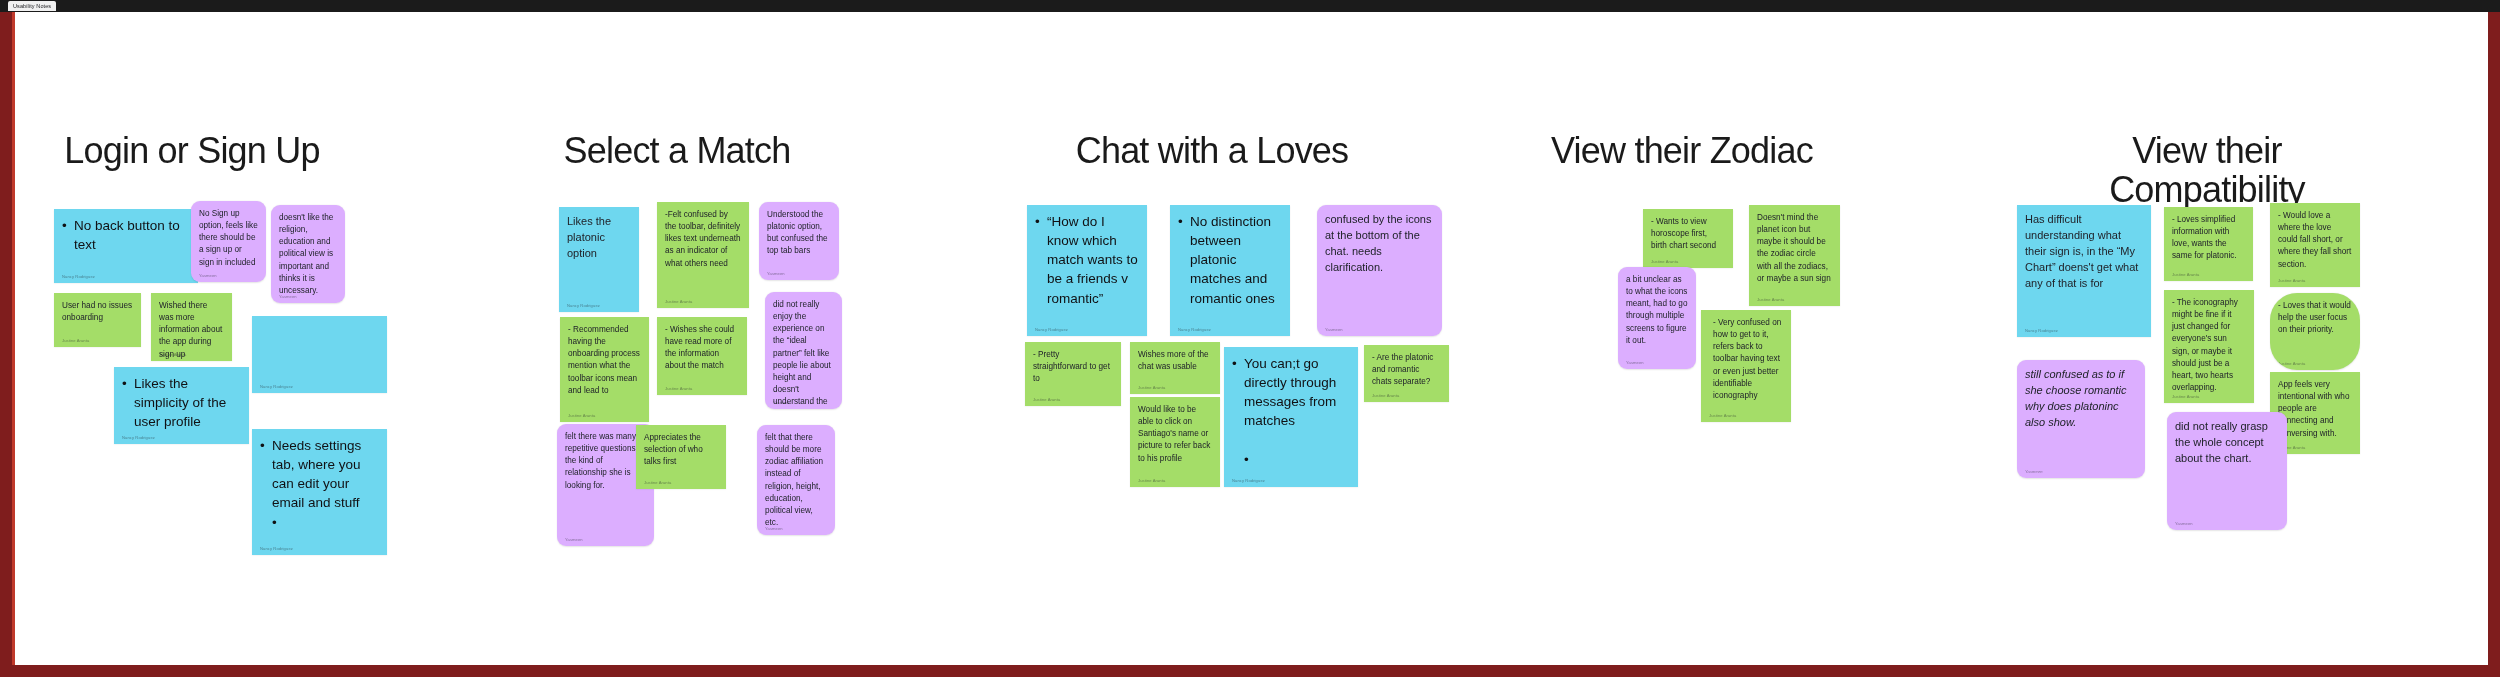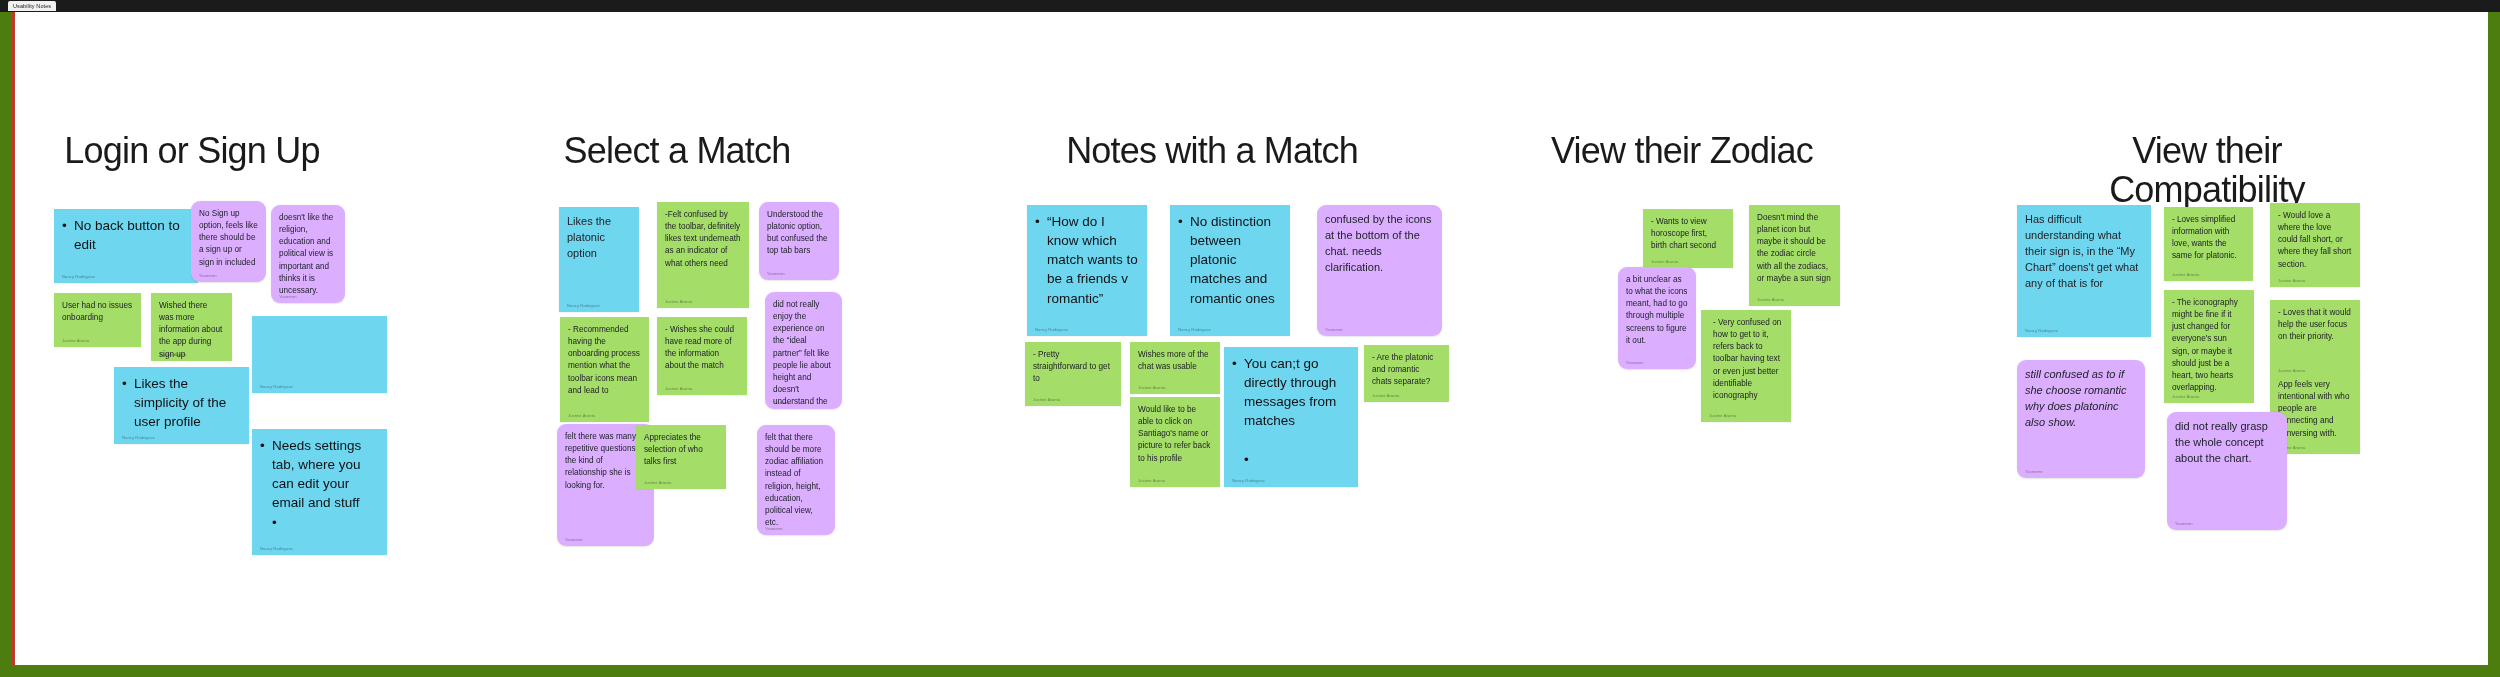--- a/index.html
+++ b/index.html
@@ -6,21 +6,21 @@
   * { box-sizing: border-box; margin: 0; padding: 0; }
   html, body {
     width: 2500px; height: 677px;
     background: #000000;
     font-family: "Liberation Sans", sans-serif;
     overflow: hidden;
   }
   #screen {
     position: relative;
     width: 2500px; height: 677px;
-    background: #4d7c0f;
+    background: #7f1d1d;
   }
   
   #chrome {
     position: absolute; left: 0; top: 0;
     width: 2500px; height: 12px;
     background: #1b1b1b;
   }
   #tab {
     position: absolute; left: 8px; top: 1px;
     height: 10px; padding: 0 5px;
@@ -108,28 +108,28 @@
 
   <div id="chrome">
     <div id="tab">Usability Notes</div>
   </div>
 
   <div id="board">
     <div class="accent-edge"></div>
     <div id="headings-layer">
         <div class="heading" style="left: 30px; top: 120px; width: 300px;">Login or Sign Up</div>
         <div class="heading" style="left: 545px; top: 120px; width: 240px;">Select a Match</div>
-        <div class="heading" style="left: 1050px; top: 120px; width: 300px;">Notes with a Match</div>
+        <div class="heading" style="left: 1050px; top: 120px; width: 300px;">Chat with a Loves</div>
         <div class="heading" style="left: 1520px; top: 120px; width: 300px;">View their Zodiac</div>
         <div class="heading" style="left: 2075px; top: 120px; width: 240px;">View their
 Compatibility</div>
       </div>
     <div id="notes-layer">
         <div class="note c-blue big" style="left: 42px; top: 197px; width: 144px; height: 74px;">
-          <div class="body bulleted">No back button to edit</div>
+          <div class="body bulleted">No back button to text</div>
           <div class="author">Nancy Rodriguez</div>
         </div>
         <div class="note c-purp" style="left: 179px; top: 189px; width: 75px; height: 81px;">
           <div class="body">No Sign up option, feels like there should be a sign up or sign in included</div>
           <div class="author">Yasmeen</div>
         </div>
         <div class="note c-purp" style="left: 259px; top: 193px; width: 74px; height: 98px;">
           <div class="body">doesn't like the religion, education and political view is important and thinks it is uncessary.</div>
           <div class="author">Yasmeen</div>
         </div>
@@ -248,21 +248,21 @@
           <div class="author">Justine Aranta</div>
         </div>
         <div class="note c-green" style="left: 2258px; top: 191px; width: 90px; height: 84px;">
           <div class="body">- Would love a where the love could fall short, or where they fall short section.</div>
           <div class="author">Justine Aranta</div>
         </div>
         <div class="note c-green" style="left: 2152px; top: 278px; width: 90px; height: 113px;">
           <div class="body">- The iconography might be fine if it just changed for everyone's sun sign, or maybe it should just be a heart, two hearts overlapping.</div>
           <div class="author">Justine Aranta</div>
         </div>
-        <div class="note c-green" style="left: 2258px; top: 288px; width: 90px; height: 77px;">
+        <div class="note c-green" style="left: 2258px; top: 281px; width: 90px; height: 77px; border-radius: 27px;">
           <div class="body">- Loves that it would help the user focus on their priority.</div>
           <div class="author">Justine Aranta</div>
         </div>
         <div class="note c-green" style="left: 2258px; top: 360px; width: 90px; height: 82px;">
           <div class="body">App feels very intentional with who people are connecting and conversing with.</div>
           <div class="author">Justine Aranta</div>
         </div>
         <div class="note c-purp med" style="left: 2005px; top: 348px; width: 128px; height: 118px; font-style: italic;">
           <div class="body">still confused as to if she choose romantic why does platoninc also show.</div>
           <div class="author">Yasmeen</div>

